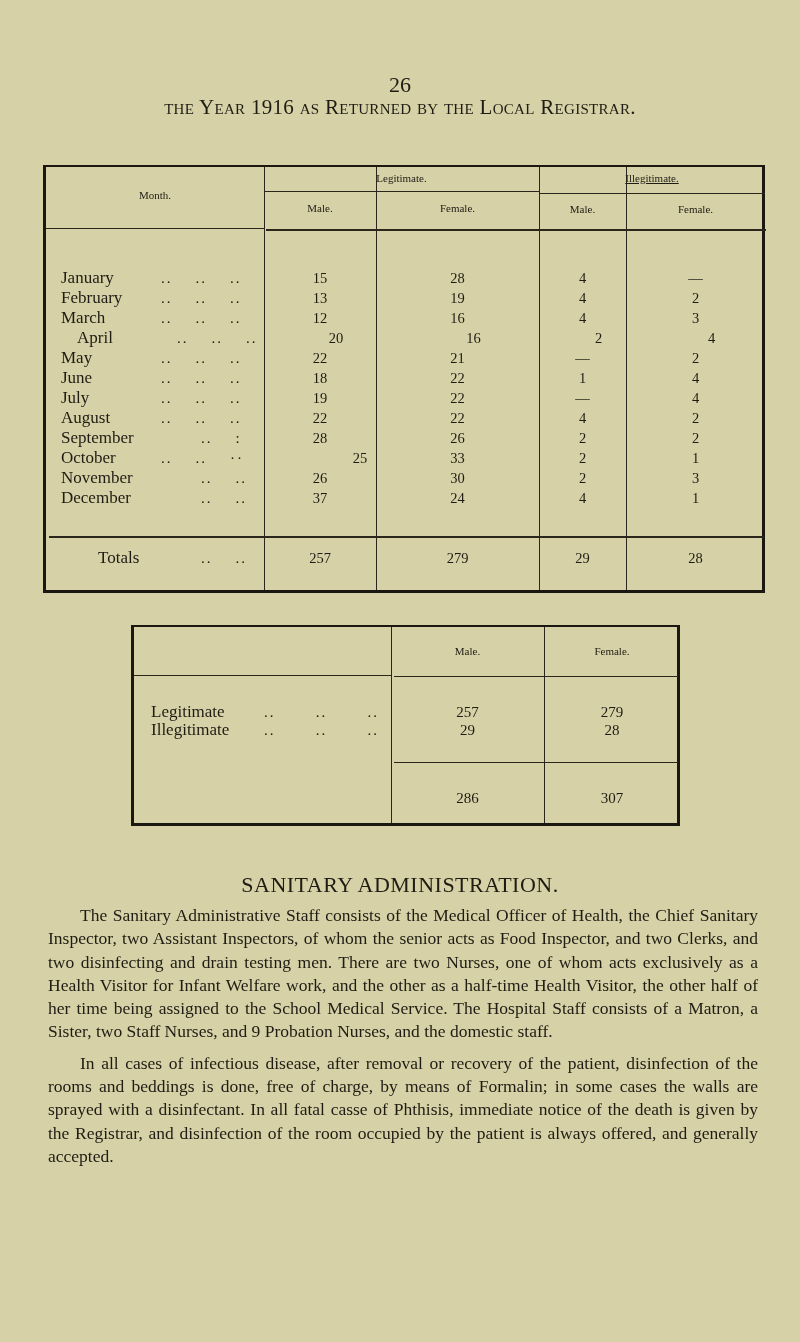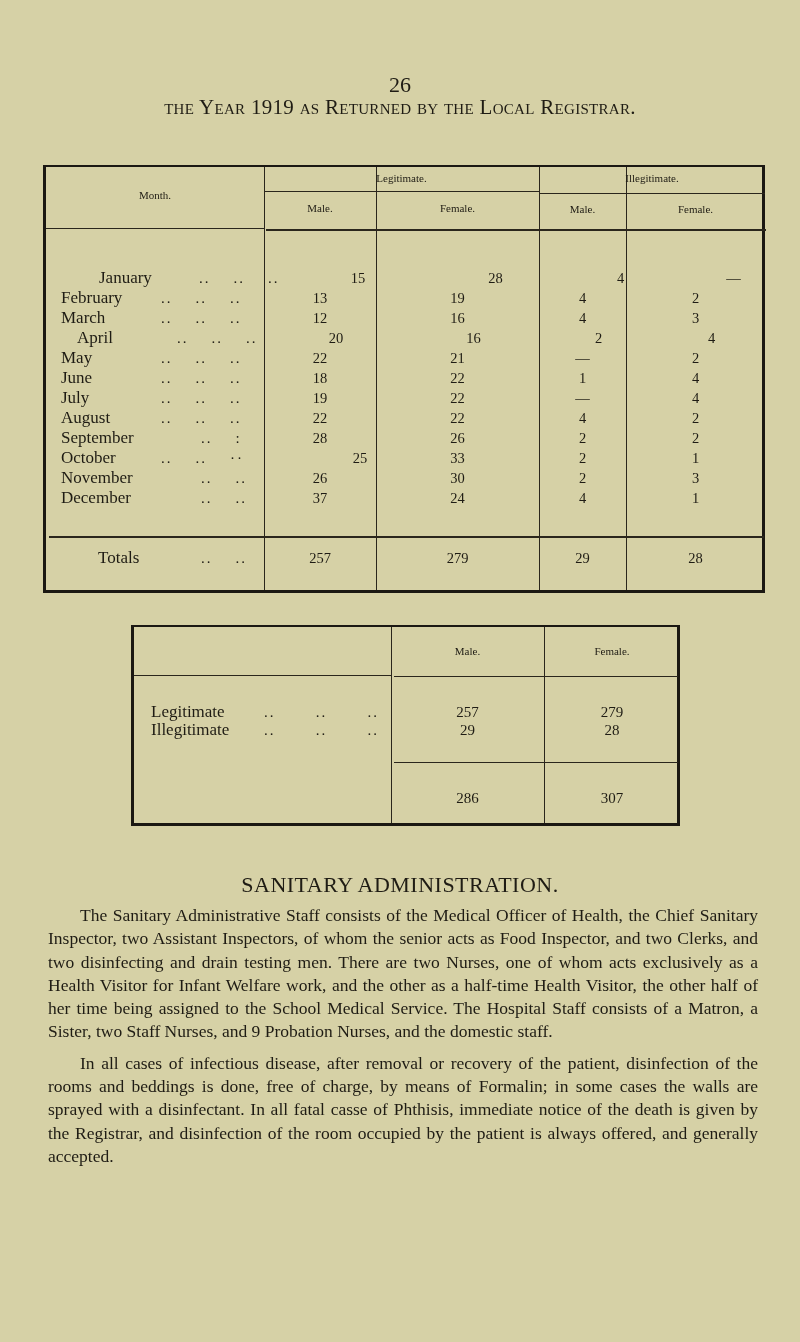--- a/index.html
+++ b/index.html
@@ -29,45 +29,45 @@
   .t2 .hd { position:absolute; font-size:11px; text-align:center; }
   .t2 .cell { position:absolute; font-size:15px; text-align:center; line-height:18px; }
 
   .section-title { position:absolute; top:872px; left:0; width:800px; text-align:center; font-size:22px; letter-spacing:0.5px; }
 </style>
 </head>
 <body>
 
 <div class="page-num">26</div>
 <div class="title">
-  <div>the Year 1919 as Returned by the Local Registrar.</div>
+  <div>the Year 1916 as Returned by the Local Registrar.</div>
 </div>
 
 <div class="t1">
 
   <div class="vl" style="left:218px;"></div>
   <div class="vl" style="left:330px;"></div>
   <div class="vl" style="left:493px;"></div>
   <div class="vl" style="left:580px;"></div>
 
   <div class="hl" style="left:218px; width:275px; top:24px;"></div>
   <div class="hl" style="left:493px; width:226px; top:26px;"></div>
   <div class="hl" style="left:0; width:218px; top:61px;"></div>
   <div class="hl" style="left:220px; width:500px; top:62px; border-top-width:2px;"></div>
   <div class="hl" style="left:3px; width:715px; top:369px; border-top-width:2px;"></div>
 
   <div class="hd" style="left:0; width:218px; top:22px;">Month.</div>
   <div class="hd" style="left:218px; width:275px; top:5px;">Legitimate.</div>
-  <div class="hd" style="left:493px; width:226px; top:5px;">Illegitimate.</div>
+  <div class="hd" style="left:493px; width:226px; top:5px;text-decoration:underline;">Illegitimate.</div>
   <div class="hd" style="left:218px; width:112px; top:35px;">Male.</div>
   <div class="hd" style="left:330px; width:163px; top:35px;">Female.</div>
   <div class="hd" style="left:493px; width:87px; top:36px;">Male.</div>
   <div class="hd" style="left:580px; width:139px; top:36px;">Female.</div>
 
-  <div style="position:absolute;left:0;top:102px;width:100%;height:18px;margin-left:38px;">
+  <div style="position:absolute;left:0;top:102px;width:100%;height:18px;">
     <span class="rowlabel">January</span>
     <span class="dots" style="left:115px;">..&nbsp;&nbsp;&nbsp;&nbsp;..&nbsp;&nbsp;&nbsp;&nbsp;..</span>
     <span class="cell" style="left:218px;width:112px;">15</span>
     <span class="cell" style="left:330px;width:163px;">28</span>
     <span class="cell" style="left:493px;width:87px;">4</span>
     <span class="cell" style="left:580px;width:139px;">—</span>
   </div>
   <div style="position:absolute;left:0;top:122px;width:100%;height:18px;">
     <span class="rowlabel">February</span>
     <span class="dots" style="left:115px;">..&nbsp;&nbsp;&nbsp;&nbsp;..&nbsp;&nbsp;&nbsp;&nbsp;..</span>

